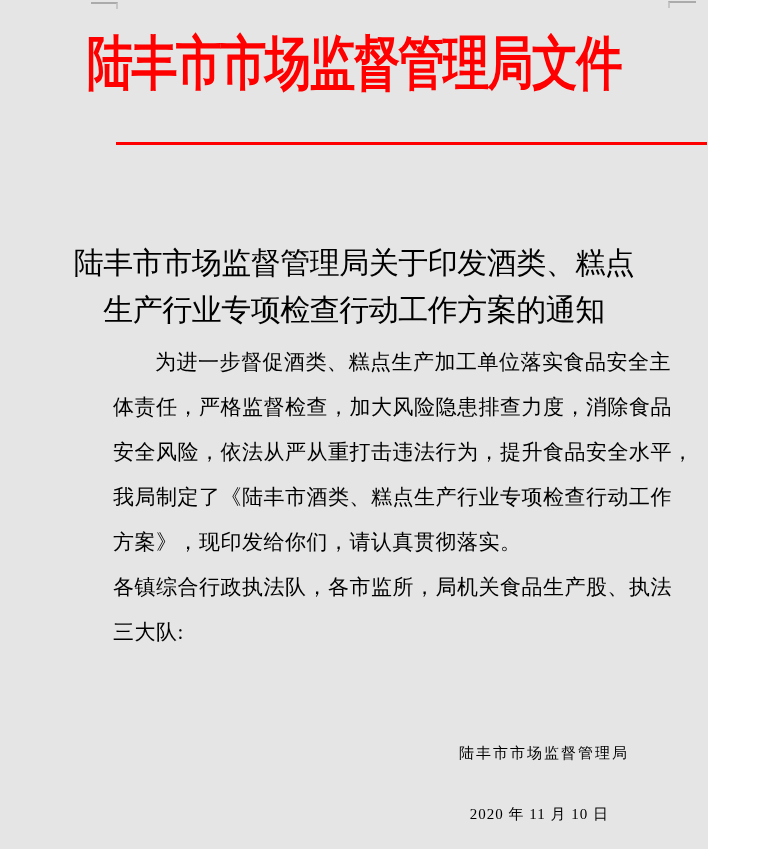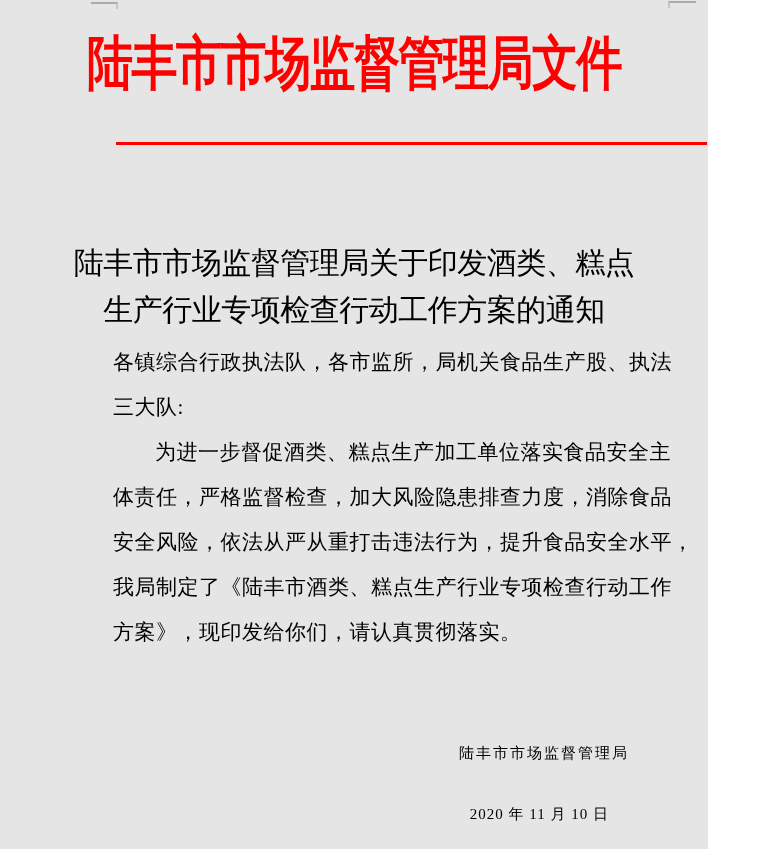--- a/index.html
+++ b/index.html
@@ -121,29 +121,29 @@
 
   <div class="red-rule"></div>
 
   <div class="doc-title">
     <div>陆丰市市场监督管理局关于印发酒类、糕点</div>
     <div>生产行业专项检查行动工作方案的通知</div>
   </div>
 
   <div class="content">
     <div>
-      <div class="line">各镇综合行政执法队，各市监所，局机关食品生产股、执法</div>
-      <div class="line">三大队:</div>
-    </div>
-    <div>
       <div class="line indent">为进一步督促酒类、糕点生产加工单位落实食品安全主</div>
       <div class="line">体责任，严格监督检查，加大风险隐患排查力度，消除食品</div>
       <div class="line">安全风险，依法从严从重打击违法行为，提升食品安全水平，</div>
       <div class="line">我局制定了《陆丰市酒类、糕点生产行业专项检查行动工作</div>
       <div class="line">方案》，现印发给你们，请认真贯彻落实。</div>
+    </div>
+    <div>
+      <div class="line">各镇综合行政执法队，各市监所，局机关食品生产股、执法</div>
+      <div class="line">三大队:</div>
     </div>
   </div>
 
   <div class="sign-block">
     <div class="signature">陆丰市市场监督管理局</div>
     <div class="date">2020 年 11 月 10 日</div>
   </div>
 
 </div>
 

